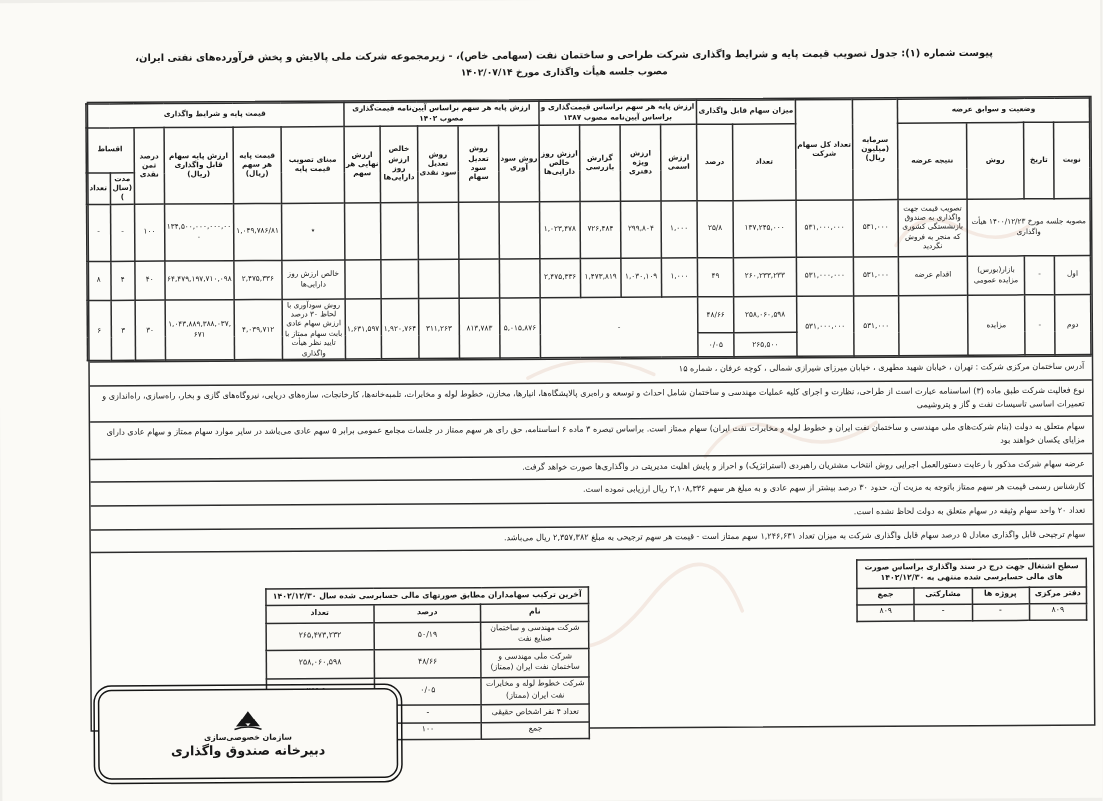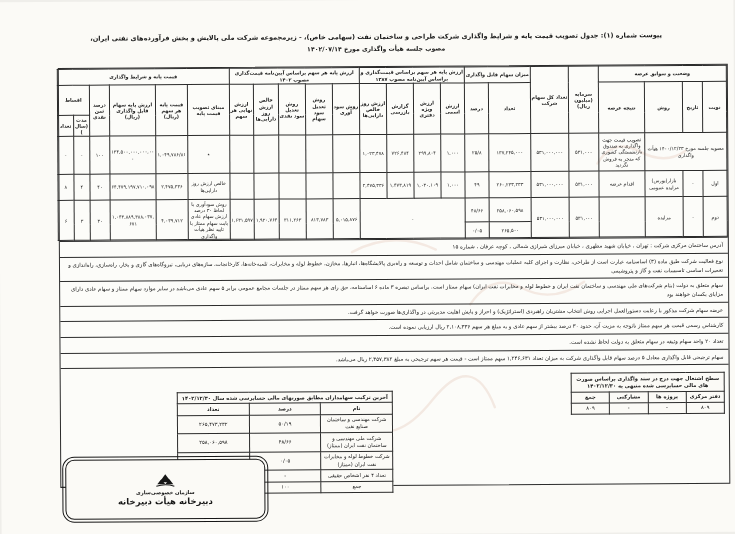--- a/index.html
+++ b/index.html
@@ -268,16 +268,16 @@
   </div>
 
   <div class="stamp">
     <svg width="26" height="15" viewBox="0 0 26 15">
       <path d="M13,1 L19,9 L7,9 Z" fill="#161616"></path>
       <path d="M9,6 L13,11 L5,11 Z" fill="#161616"></path>
       <path d="M17,6 L21,11 L13,11 Z" fill="#161616"></path>
       <path d="M4,13 q9,-3 18,0" stroke="#161616" stroke-width="1" fill="none"></path>
     </svg>
     <div class="org">سازمان خصوصی‌سازی</div>
-    <div class="sec">دبیرخانه هیأت دبیرخانه</div>
+    <div class="sec">دبیرخانه صندوق واگذاری</div>
   </div>
 
 </div>
 
 </body></html>

